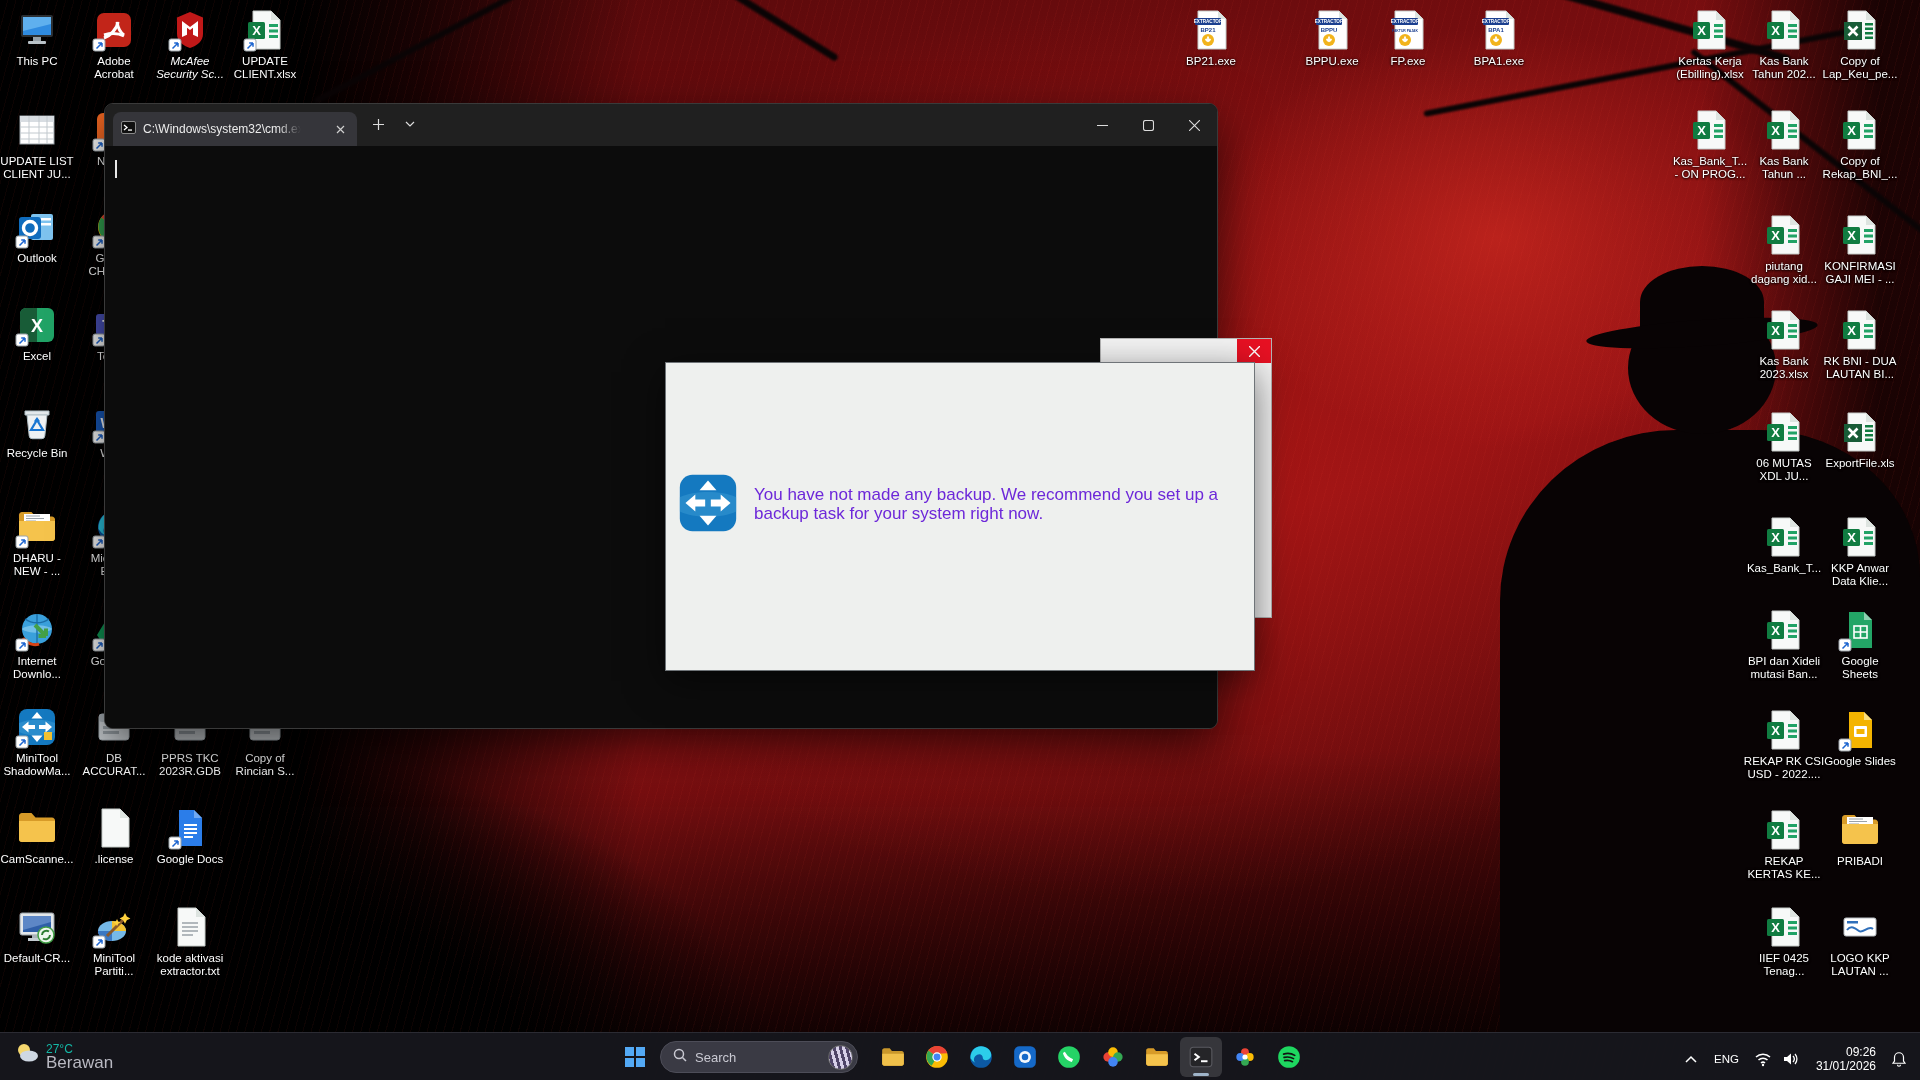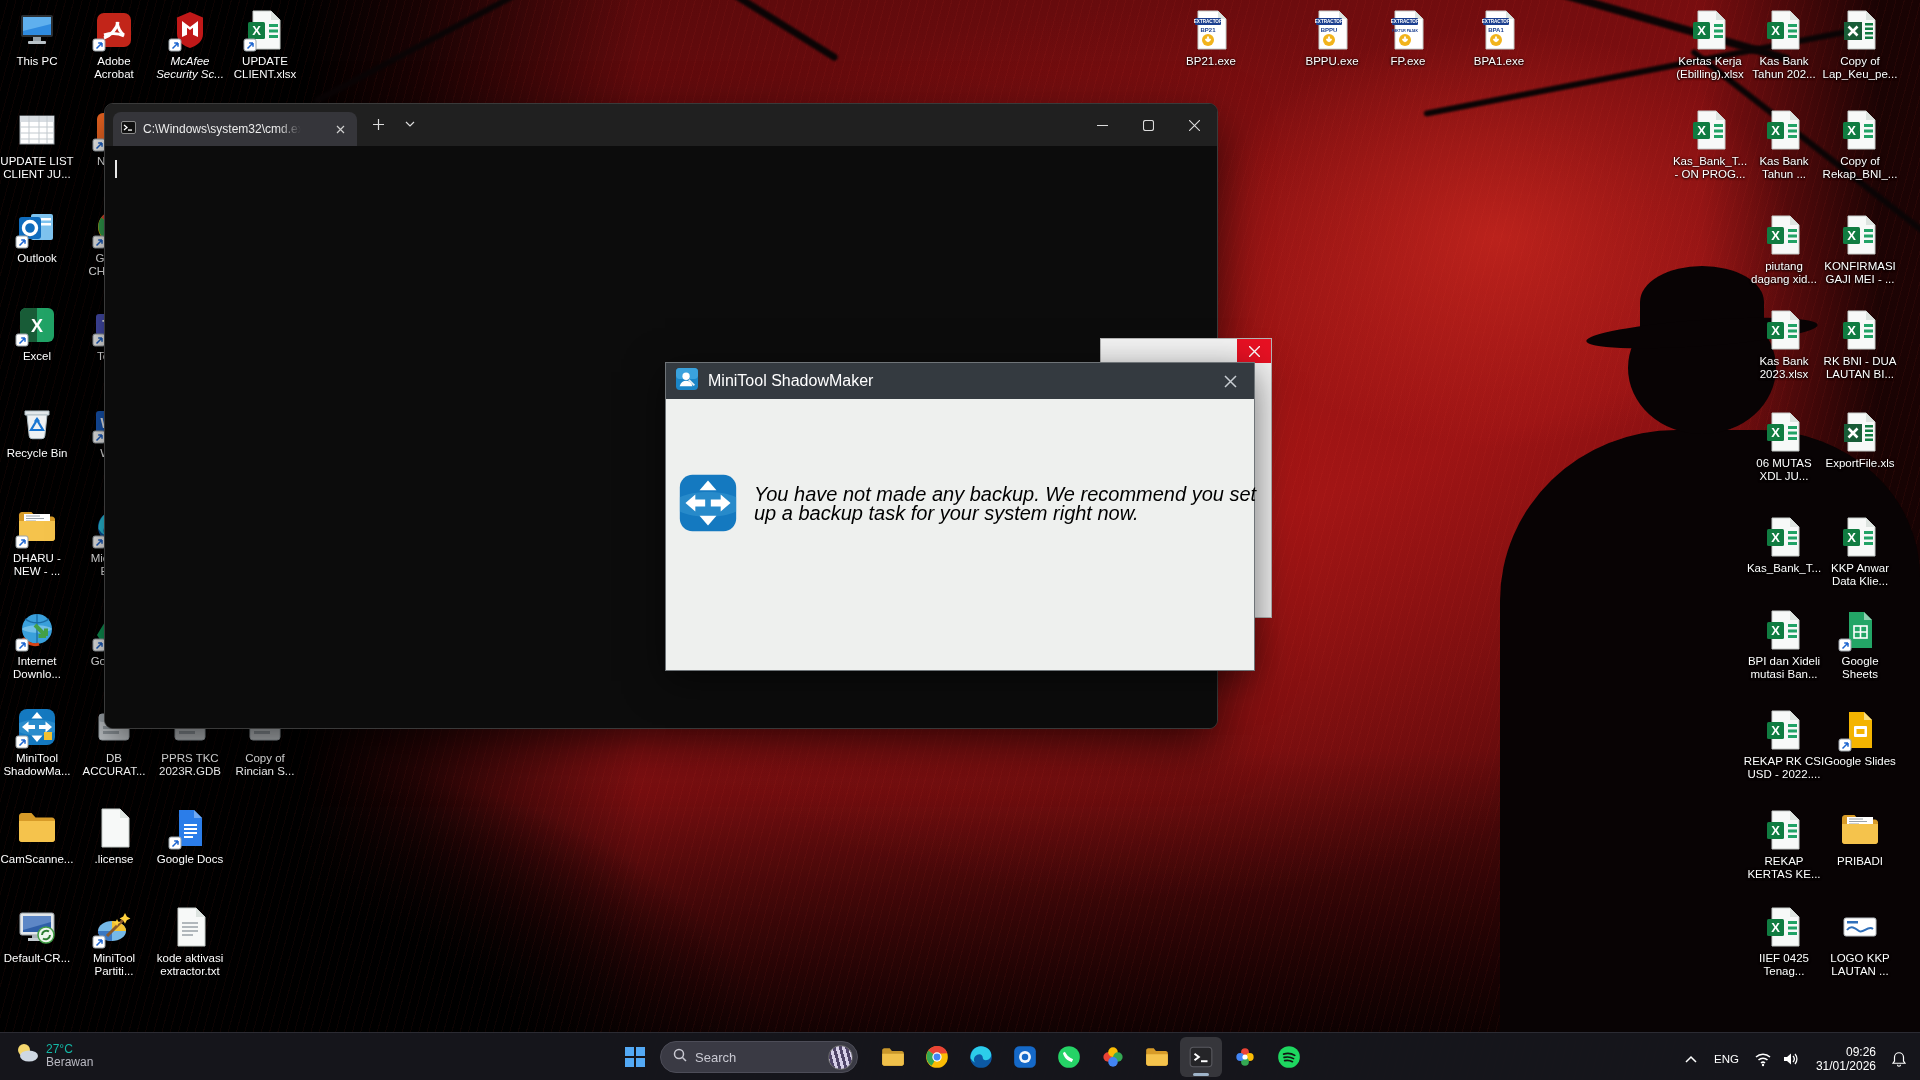--- a/index.html
+++ b/index.html
@@ -61,32 +61,32 @@
     display:flex; align-items:center; justify-content:center; }
 
   
   #dialog { position:absolute; left:665px; top:362px; width:590px; height:309px; z-index:7;
     background:#eef0ee; box-shadow:0 10px 36px rgba(0,0,0,.55); border:1px solid #6f7478; }
   #dlg-titlebar { position:absolute; left:0; top:0; right:0; height:36px; background:#343a40;
     display:flex; align-items:center; padding:0 10px; gap:10px; }
   #dlg-title { color:#fff; font-size:16px; }
   #dlg-close { margin-left:auto; width:28px; height:26px; display:flex; align-items:center; justify-content:center; }
   #dlg-icon { position:absolute; left:11px; top:109px; width:62px; height:62px; }
-  #dlg-message { position:absolute; left:88px; top:122px; width:515px; font-size:20px; line-height:19px; color:#000000;font-style:italic; }
+  #dlg-message { position:absolute; left:88px; top:122px; width:515px; font-size:17px; line-height:19px; color:#6d28d9; }
   #dlg-button { position:absolute; left:346px; top:250px; width:202px; height:50px; background:#0fa24b;
     border:none; border-radius:3px; color:#fff; font-size:17px; font-family:"Liberation Sans",sans-serif;
     cursor:pointer; box-shadow:inset 0 -2px 0 rgba(0,0,0,.12); }
 
   
   #taskbar { position:absolute; left:0; bottom:0; width:1920px; height:48px; z-index:10;
     background:#16161cf2; border-top:1px solid #2b2b33; }
   #tb-weather { position:absolute; left:8px; top:4px; display:flex; align-items:center; gap:6px;
     padding:3px 6px; border-radius:5px; }
   #tb-weather .t1 { color:#14b8a6; font-size:12px; line-height:14px; }
-  #tb-weather .t2 { color:#b9b9c2; font-size:12px; line-height:13px; }
+  #tb-weather .t2 { color:#b9b9c2; font-size:17px; line-height:13px; }
   .tb-btn { position:absolute; top:4px; width:40px; height:40px; display:flex; align-items:center;
     justify-content:center; border-radius:6px; }
   #tb-start { left:615px; }
   #tb-search { position:absolute; left:660px; top:8px; width:198px; height:32px; background:#3a3a44;
     border:1px solid #4d4d58; border-radius:16px; display:flex; align-items:center; padding:0 4px 0 12px; gap:8px; }
   #tb-search-text { color:#c9c9d2; font-size:13px; flex:1; }
   #tb-search-img { width:25px; height:25px; border-radius:50%;
     background:repeating-linear-gradient(75deg,#d6cfe8 0 3px,#4e4468 3px 6px); border:1px solid #666; }
   .pin { position:absolute; top:4px; width:42px; height:40px; display:flex; align-items:center;
     justify-content:center; border-radius:6px; }
@@ -773,37 +773,20 @@
 
   <div id="hidden-window">
     <div id="hidden-close">
       <svg width="11" height="11" viewBox="0 0 11 11">
           <path d="M0 0l11 11M11 0L0 11" stroke="#fff" stroke-width="1.4"></path>
         </svg>
     </div>
   </div>
 
   <div id="dialog">
-    <div id="dlg-titlebar">
-      <span>
-        <svg width="22" height="22" viewBox="0 0 24 24">
-            <rect width="24" height="24" rx="4" fill="#1b86c8"></rect>
-            <rect width="24" height="12" rx="4" fill="#3aa2dd"></rect>
-            <circle cx="11" cy="9" r="4" fill="#fff"></circle>
-            <path d="M4 20c1-4 4-6 7-6s6 2 7 6z" fill="#fff"></path>
-            <path d="M14 13l6 6" stroke="#e6eef4" stroke-width="2"></path>
-          </svg>
-      </span>
-      <span id="dlg-title">MiniTool ShadowMaker</span>
-      <span id="dlg-close">
-        <svg width="13" height="13" viewBox="0 0 13 13">
-            <path d="M1 1l11 11M12 1L1 12" stroke="#c8cdd2" stroke-width="1.5"></path>
-          </svg>
-      </span>
-    </div>
     <div id="dlg-icon">
       <svg width="62" height="62" viewBox="0 0 44 44">
           <rect x="2" y="2" width="40" height="40" rx="9" fill="#1479c0"></rect>
           <path d="M2 18c10-5 30-5 40 0v10c-10 5-30 5-40 0z" fill="#3f9fd8" opacity=".45"></path>
           <path d="M22 6l6 7H16z" fill="#fff"></path>
           <path d="M22 38l-6-7h12z" fill="#fff"></path>
           <path d="M6 22l7-6v3.5h7v5h-7V28z" fill="#fff"></path>
           <path d="M38 22l-7-6v3.5h-7v5h7V28z" fill="#fff"></path>
         </svg>
     </div>

